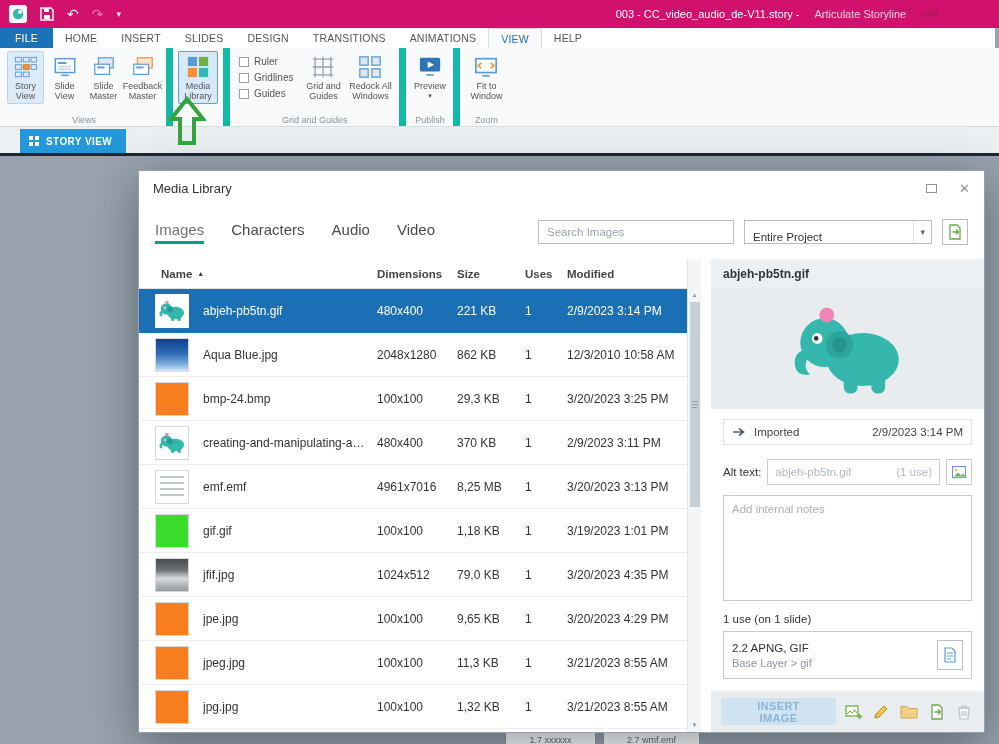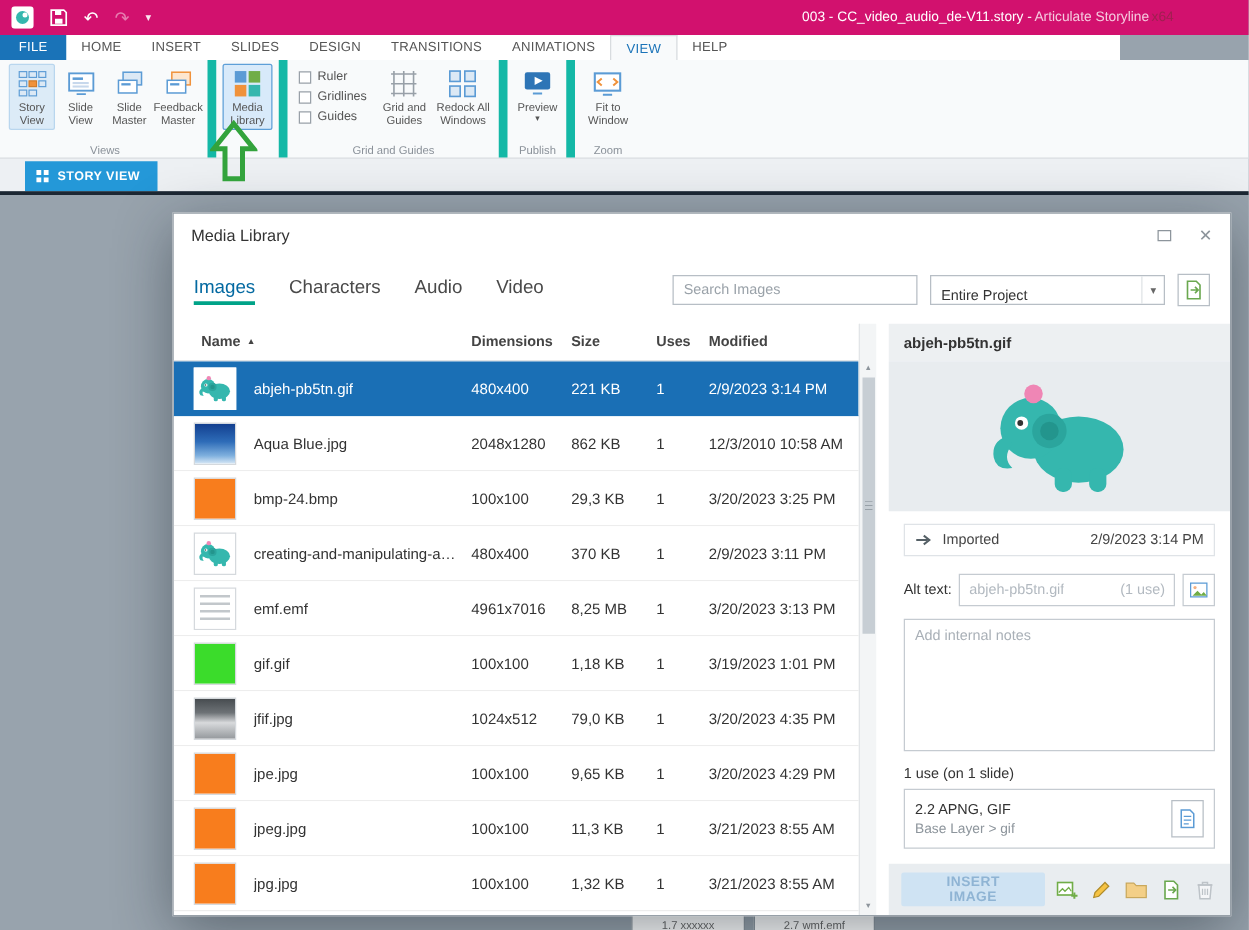--- a/index.html
+++ b/index.html
@@ -6,26 +6,26 @@
   html,body{width:999px;height:744px;overflow:hidden}
   body{position:relative;font-family:"Liberation Sans",sans-serif;background:#98a3ad;color:#333;-webkit-user-select:none}
 
   
   .titlebar{position:absolute;left:0;top:0;width:999px;height:28px;background:#d2116e;display:flex;align-items:center;color:#fff;z-index:5}
   .tb-icons{display:flex;align-items:center;gap:13px;padding-left:9px}
   .tb-logo{width:18px;height:18px;display:flex}
   .tb-btn{display:flex;align-items:center;font-size:14px;line-height:1;color:#fff}
   .tb-btn.redo{opacity:.45}
   .tb-btn.caret{font-size:9px;opacity:.9}
-  .tb-title{position:absolute;right:60px;top:0;height:28px;display:flex;align-items:center;gap:2px;font-size:11px;white-space:nowrap}
+  .tb-title{position:absolute;right:60px;top:0;height:28px;display:flex;align-items:center;gap:15px;font-size:11px;white-space:nowrap}
   .tb-app{color:rgba(255,255,255,.78)}
   .tb-arch{color:#9e2050}
 
   
-  .tabrow{position:absolute;left:0;top:28px;width:896px;height:20px;background:#fff;display:flex;font-size:10.5px;color:#555;z-index:4}
+  .tabrow{position:absolute;left:0;top:28px;width:995px;height:20px;background:#fff;display:flex;font-size:10.5px;color:#555;z-index:4}
   .rtab{display:flex;align-items:center;padding:0 12px;letter-spacing:.2px}
   .rtab.file{background:#1a73b8;color:#fff;padding:0 15px}
   .rtab.active{background:#f8fafb;border:1px solid #d8dcdf;border-bottom:0;color:#1a73b8;position:relative;z-index:3}
 
   
   .ribbon{position:absolute;left:0;top:48px;width:999px;height:79px;background:#f8fafb;border-bottom:1px solid #d8dcdf;display:flex;align-items:stretch;padding-left:2px;z-index:2}
   .rgroup{position:relative;display:flex;flex-direction:column;padding:3px 5px 13px}
   .rgroup+.rgroup{border-left:7px solid #14b8a6}
   .gbtns{display:flex;flex:1;align-items:flex-start;gap:2px}
   .glabel{position:absolute;left:0;right:0;bottom:1px;text-align:center;font-size:9px;color:#8a9199}
@@ -52,21 +52,21 @@
 
   
   .dialog{position:absolute;left:138px;top:170px;width:847px;height:563px;background:#fff;border:1px solid #97a0a8;box-shadow:0 12px 45px rgba(20,30,40,.45);z-index:20;display:flex;flex-direction:column}
   .dlg-title{height:34px;flex:0 0 34px;display:flex;align-items:center;padding:0 14px;font-size:13px;color:#333}
   .dlg-ctrls{margin-left:auto;display:flex;align-items:center;gap:22px;color:#8d959c}
   .maxbox{width:11px;height:9px;border:1px solid #8d959c;display:inline-block}
   .closex{font-size:13px;line-height:1}
   .dlg-toolbar{height:54px;flex:0 0 54px;display:flex;align-items:center;padding:0 16px}
   .dtabs{display:flex;align-items:center;gap:27px}
   .dtab{font-size:15px;color:#4a4a4a;border-bottom:3px solid transparent;padding-bottom:3px}
-  .dtab.active{color:#0369a1;border-bottom-color:#00a388}
+  .dtab.active{color:#737373;border-bottom-color:#00a388}
   .search{margin-left:auto;width:196px;height:24px;border:1px solid #b7bec5;font-family:inherit;font-size:11.5px;padding:0 8px;color:#333;outline:none}
   .search::placeholder{color:#9aa2a9}
   .scope{width:188px;height:24px;border:1px solid #b7bec5;margin-left:10px;display:flex;align-items:flex-end;font-size:11.5px;color:#333;padding-left:8px}
   .scaret{margin-left:auto;align-self:stretch;display:flex;align-items:center;padding:0 6px;color:#666;font-size:9px;border-left:1px solid #dfe3e6}
   .tool-btn{width:26px;height:26px;border:1px solid #b7bec5;margin-left:10px;display:flex;align-items:center;justify-content:center}
 
   .dlg-body{flex:1;display:flex;min-height:0}
   .tablewrap{width:548px;flex:0 0 548px;display:flex;flex-direction:column}
   .thead{height:30px;flex:0 0 30px;display:flex;align-items:center;font-size:11.5px;font-weight:bold;color:#444;border-bottom:1px solid #dfe3e6}
   .hc-name{width:238px;padding-left:22px;display:flex;align-items:center;gap:5px}

